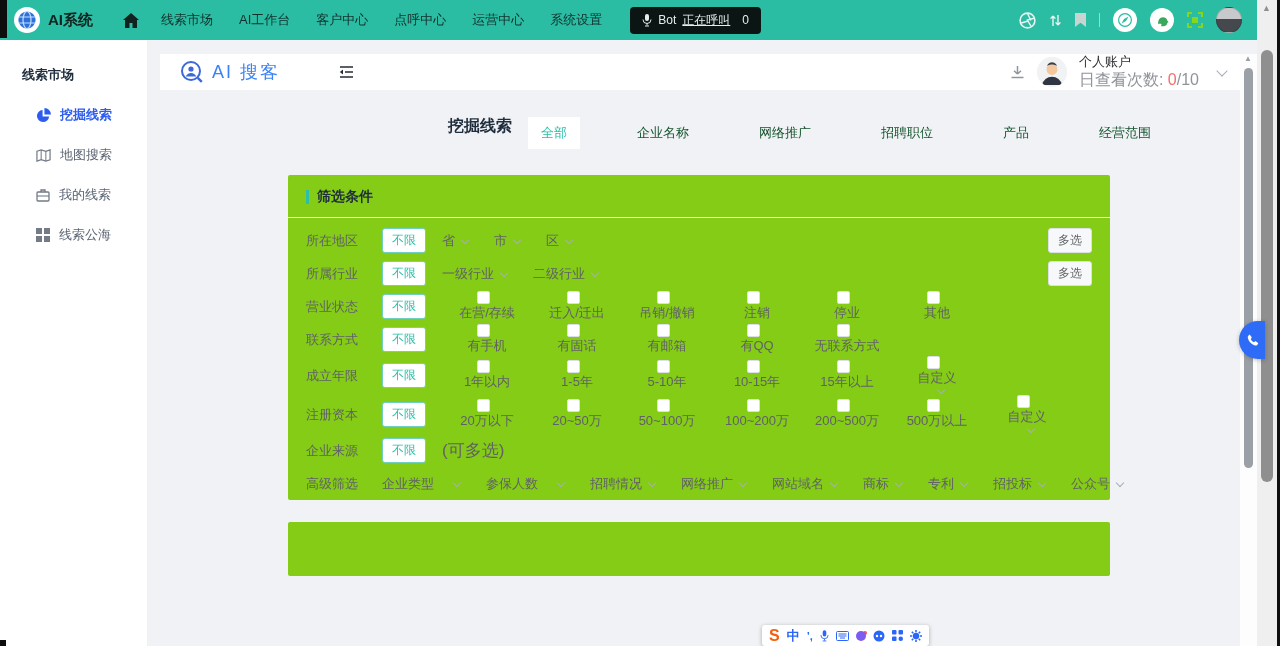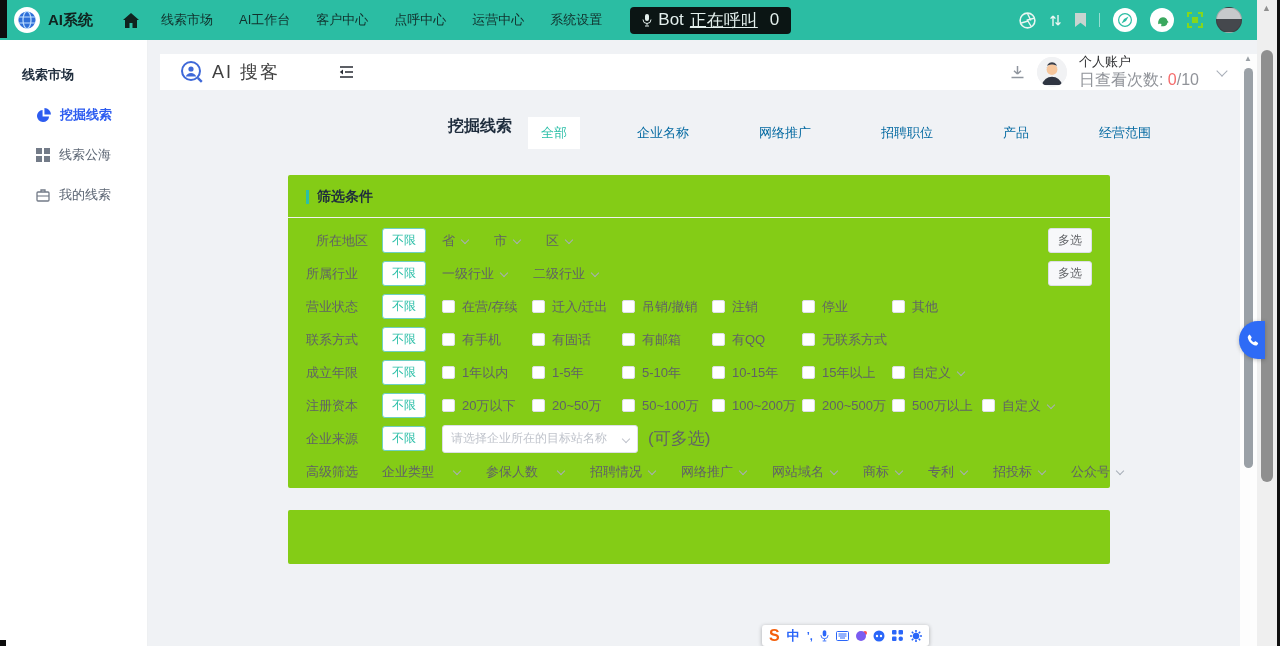--- a/index.html
+++ b/index.html
@@ -5,79 +5,79 @@
   * { margin:0; padding:0; box-sizing:border-box; }
   html,body { width:1280px; height:646px; overflow:hidden; font-family:"Liberation Sans","DejaVu Sans",sans-serif; background:#f0f2f5; position:relative; }
 
   
   .topbar { position:absolute; left:0; top:0; width:1258px; height:40px; background:#2bbda3; display:flex; align-items:center; padding:0 10px 0 14px; z-index:10; }
   .logo-wrap { width:26px; height:26px; border-radius:50%; background:#fff; display:flex; align-items:center; justify-content:center; }
   .brand { font-size:15px; font-weight:bold; color:#10231f; margin-left:8px; margin-right:30px; }
   .home-ic { margin-right:22px; display:flex; }
   .nav-menu { display:flex; align-items:center; gap:26px; }
   .nav-item { font-size:13px; color:#11302c; cursor:pointer; white-space:nowrap; }
-  .bot-btn { margin-left:28px; background:#0b1514; border-radius:4px; height:27px; display:flex; align-items:center; padding:0 12px; gap:6px; color:#e3efec; font-size:17px; cursor:pointer; }
+  .bot-btn { margin-left:28px; background:#0b1514; border-radius:4px; height:27px; display:flex; align-items:center; padding:0 12px; gap:6px; color:#e3efec; font-size:12px; cursor:pointer; }
   .bot-btn .cn { text-decoration:underline; }
   .bot-count { margin-left:6px; }
   .top-icons { margin-left:auto; display:flex; align-items:center; gap:13px; padding-right:6px; }
   .ic { display:flex; align-items:center; justify-content:center; cursor:pointer; }
   .tb-divider { width:1px; height:14px; background:rgba(255,255,255,.5); }
   .circle-ic { width:24px; height:24px; border-radius:50%; background:#fff; display:flex; align-items:center; justify-content:center; }
   .tb-avatar { width:26px; height:26px; border-radius:50%; background:linear-gradient(180deg,#c7c9cb 0 46%,#45484d 46% 100%); border:1px solid rgba(0,0,0,.15); }
   .corner-notch-top { position:absolute; left:0; top:0; width:7px; height:38px; background:#0d0d0d; z-index:60; }
   .corner-notch-bottom { position:absolute; left:0; top:640px; width:6px; height:6px; background:#0d0d0d; z-index:60; }
 
   
   .sidebar { position:absolute; left:0; top:40px; width:148px; height:606px; background:#fff; border-right:1px solid #eef0f2; z-index:5; }
   .side-title { font-size:13px; font-weight:bold; color:#1f2d3d; padding:26px 0 6px 22px; }
   .side-item { display:flex; align-items:center; gap:9px; padding-left:36px; height:30px; margin-top:10px; font-size:13px; color:#5a6472; cursor:pointer; }
   .side-item.active { color:#2d5cf0; font-weight:bold; }
 
   
   .main { position:absolute; left:148px; top:40px; width:1092px; height:606px; background:#f0f2f5; overflow:hidden; }
   .page-header { margin:14px 0 0 12px; width:1080px; height:36px; background:#fff; display:flex; align-items:center; padding:0 14px 0 20px; }
-  .ph-title { color:#404040; font-size:18px; letter-spacing:2px; margin-left:8px; }
+  .ph-title { color:#3b82f6; font-size:18px; letter-spacing:2px; margin-left:8px; }
   .collapse-ic { margin-left:58px; display:flex; cursor:pointer; }
   .ph-right { margin-left:auto; display:flex; align-items:center; gap:12px; }
   .dl-ic { cursor:pointer; display:flex; }
   .ph-avatar { width:30px; height:30px; border-radius:50%; overflow:hidden; background:#f0f1f3; }
   .acct { line-height:1.25; }
   .acct-name { font-size:13px; color:#303133; }
   .acct-quota { font-size:16px; color:#909399; }
   .quota-red { color:#f56c6c; }
   .ph-chevron { margin-left:46px; }
 
   
   .cv { display:inline-block; width:6px; height:6px; border-right:1px solid #a8aeb8; border-bottom:1px solid #a8aeb8; transform:rotate(45deg); margin-left:7px; margin-bottom:2px; }
   .cv.big { width:8px; height:8px; border-width:1.5px; }
   .cv.up { transform:rotate(225deg); border-color:#2cbfa8; margin-bottom:-2px; }
 
   
   .search-zone { display:flex; align-items:flex-end; margin:26px 0 0 300px; }
   .search-label { font-size:16px; font-weight:bold; color:#1f2d3d; margin:0 16px 12px 0; }
   .tabs { display:flex;gap:44px; }
-  .tab { padding:7px 13px; font-size:13px; color:#0369a1; cursor:pointer; }
+  .tab { padding:7px 13px; font-size:13px; color:#14532d; cursor:pointer; }
   .tab.active { background:#fff; color:#2cbfa8; }
   .search-bar { display:flex; }
   .search-input { width:430px; height:40px; border:none; outline:none; background:#fff; padding:0 14px; font-size:13px; color:#303133; }
   .search-input::placeholder { color:#c0c4cc; }
   .search-btn { width:36px; height:40px; background:#3cc3ae; border:none; display:flex; align-items:center; justify-content:center; cursor:pointer; }
 
   
   .panel { width:822px; margin:26px 0 0 140px; background:#84cc16; border-radius:2px; }
   .panel-head { display:flex; align-items:center; padding:13px 18px 11px; border-bottom:1px solid #f0f0f0; }
   .head-bar { width:3px; height:14px; background:#2cbfa8; margin-right:8px; }
   .panel-title { font-size:14px; font-weight:bold; color:#1f2d3d; }
 
   .f-row { display:flex; align-items:center; min-height:33px; padding:0 18px; position:relative; font-size:13px; color:#606266; }
   .f-label { width:62px; margin-right:14px; flex-shrink:0; }
   .chip { border:1px solid #6fd0c2; color:#2cbfa8; background:#fff; border-radius:3px; padding:3px 9px; font-size:12px; margin-right:16px; cursor:pointer; }
   .dd { margin-right:26px; cursor:pointer; white-space:nowrap; }
   .dd.wide .cv { margin-left:20px; }
-  .opt { min-width:90px; display:flex; align-items:center; cursor:pointer; white-space:nowrap; }
+  .opt { min-width:90px; display:flex; align-items:center; cursor:pointer; white-space:nowrap;flex-direction:column; }
   .cb { width:13px; height:13px; border:1px solid #dcdfe6; border-radius:2px; background:#fff; margin-right:7px; flex-shrink:0; }
   .multi-btn { position:absolute; right:18px; font-size:12px; color:#606266; background:#f7f8fa; border:1px solid #dcdfe6; border-radius:3px; padding:3px 9px; cursor:pointer; }
   .src-select { width:196px; height:28px; border:1px solid #dcdfe6; border-radius:3px; background:#fff; display:flex; align-items:center; padding:0 8px; margin-right:10px; cursor:pointer; }
   .src-ph { font-size:12px; color:#c0c4cc; flex:1; white-space:nowrap; overflow:hidden; }
   .src-caret { border-color:#c0c4cc; margin:0 0 0 4px; }
   .note { font-size:17px; color:#606266; }
   .collapse-row { border-top:1px solid #f0f0f0; margin-top:7px; text-align:center; padding:9px 0 11px; font-size:13px; color:#303133; cursor:pointer; }
 
   .cards-row { display:flex; gap:9px; padding:12px 11px; }
 
@@ -184,38 +184,47 @@
     <span class="ic">
       <svg width="15" height="15" viewBox="0 0 16 16">
           <path d="M7 2a6.5 6.5 0 1 0 7 7H7z" fill="#2d5cf0"></path>
           <path d="M9 0a7 7 0 0 1 7 7H9z" fill="#2d5cf0"></path>
         </svg>
     </span>
     <span>挖掘线索</span>
   </div>
   <div class="side-item">
     <span class="ic">
+      <svg width="15" height="15" viewBox="0 0 16 16">
+          <path d="M1 3.5L5.5 2l5 1.5L15 2v10.5L10.5 14l-5-1.5L1 14z" fill="none" stroke="#737b88" stroke-width="1.3"></path>
+          <path d="M5.5 2v10.5M10.5 3.5V14" stroke="#737b88" stroke-width="1.1"></path>
+        </svg>
+    </span>
+    <span>地图搜索</span>
+  </div>
+  <div class="side-item">
+    <span class="ic">
+      <svg width="14" height="14" viewBox="0 0 14 14">
+          <rect x="1" y="4" width="12" height="9" rx="1" fill="none" stroke="#737b88" stroke-width="1.3"></rect>
+          <path d="M5 4V2h4v2" stroke="#737b88" stroke-width="1.3" fill="none"></path>
+          <path d="M1 8h12" stroke="#737b88" stroke-width="1.1"></path>
+        </svg>
+    </span>
+    <span>我的线索</span>
+  </div>
+  <div class="side-item">
+    <span class="ic">
       <svg width="14" height="14" viewBox="0 0 14 14">
           <rect x="0" y="0" width="6" height="6" fill="#737b88"></rect>
           <rect x="8" y="0" width="6" height="6" fill="#737b88"></rect>
           <rect x="0" y="8" width="6" height="6" fill="#737b88"></rect>
           <rect x="8" y="8" width="6" height="6" fill="#737b88"></rect>
         </svg>
     </span>
     <span>线索公海</span>
-  </div>
-  <div class="side-item">
-    <span class="ic">
-      <svg width="14" height="14" viewBox="0 0 14 14">
-          <rect x="1" y="4" width="12" height="9" rx="1" fill="none" stroke="#737b88" stroke-width="1.3"></rect>
-          <path d="M5 4V2h4v2" stroke="#737b88" stroke-width="1.3" fill="none"></path>
-          <path d="M1 8h12" stroke="#737b88" stroke-width="1.1"></path>
-        </svg>
-    </span>
-    <span>我的线索</span>
   </div>
 </div>
 
 <div class="main">
 
   <div class="page-header">
     <span class="ic">
       <svg width="24" height="24" viewBox="0 0 24 24">
           <circle cx="11" cy="11" r="9" fill="none" stroke="#3e68d8" stroke-width="2"></circle>
           <circle cx="11" cy="9" r="2.6" fill="#3e68d8"></circle>
@@ -266,21 +275,21 @@
       </div>
     </div>
   </div>
 
   <div class="panel">
     <div class="panel-head">
       <span class="head-bar"></span>
       <span class="panel-title">筛选条件</span>
     </div>
 
-    <div class="f-row" style="margin-top:6px;text-align:right;">
+    <div class="f-row" style="margin-top:6px;">
       <span class="f-label">所在地区</span>
       <span class="chip">不限</span>
       <span class="dd"><span>省</span><span class="cv"></span></span>
       <span class="dd"><span>市</span><span class="cv"></span></span>
       <span class="dd"><span>区</span><span class="cv"></span></span>
       <span class="multi-btn">多选</span>
     </div>
 
     <div class="f-row">
       <span class="f-label">所属行业</span>
@@ -404,24 +413,20 @@
       <span class="opt">
           <span class="cb"></span>
           <span>自定义</span>
           <span class="cv"></span>
         </span>
     </div>
 
     <div class="f-row">
       <span class="f-label">企业来源</span>
       <span class="chip">不限</span>
-      <span class="src-select">
-        <span class="src-ph">请选择企业所在的目标站名称</span>
-        <span class="cv src-caret"></span>
-      </span>
       <span class="note">(可多选)</span>
     </div>
 
     <div class="f-row">
       <span class="f-label">高级筛选</span>
       <span class="dd wide"><span>企业类型</span><span class="cv"></span></span>
       <span class="dd wide"><span>参保人数</span><span class="cv"></span></span>
       <span class="dd"><span>招聘情况</span><span class="cv"></span></span>
       <span class="dd"><span>网络推广</span><span class="cv"></span></span>
       <span class="dd"><span>网站域名</span><span class="cv"></span></span>

